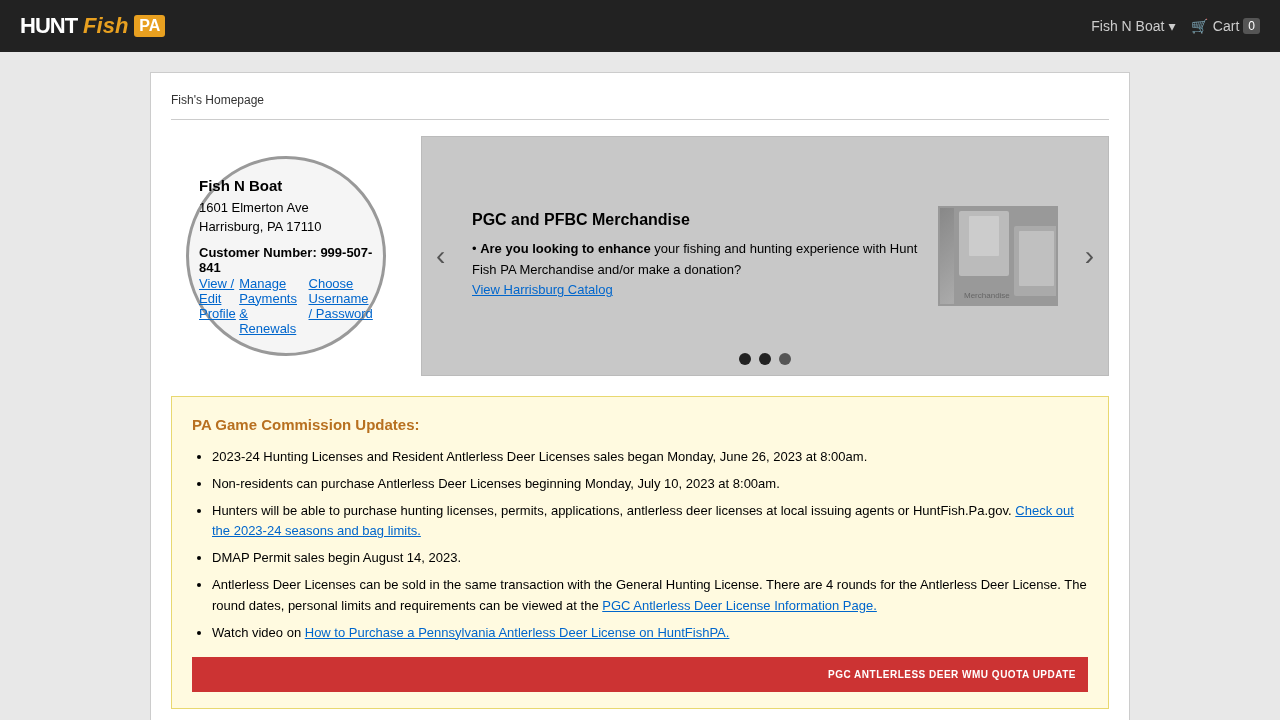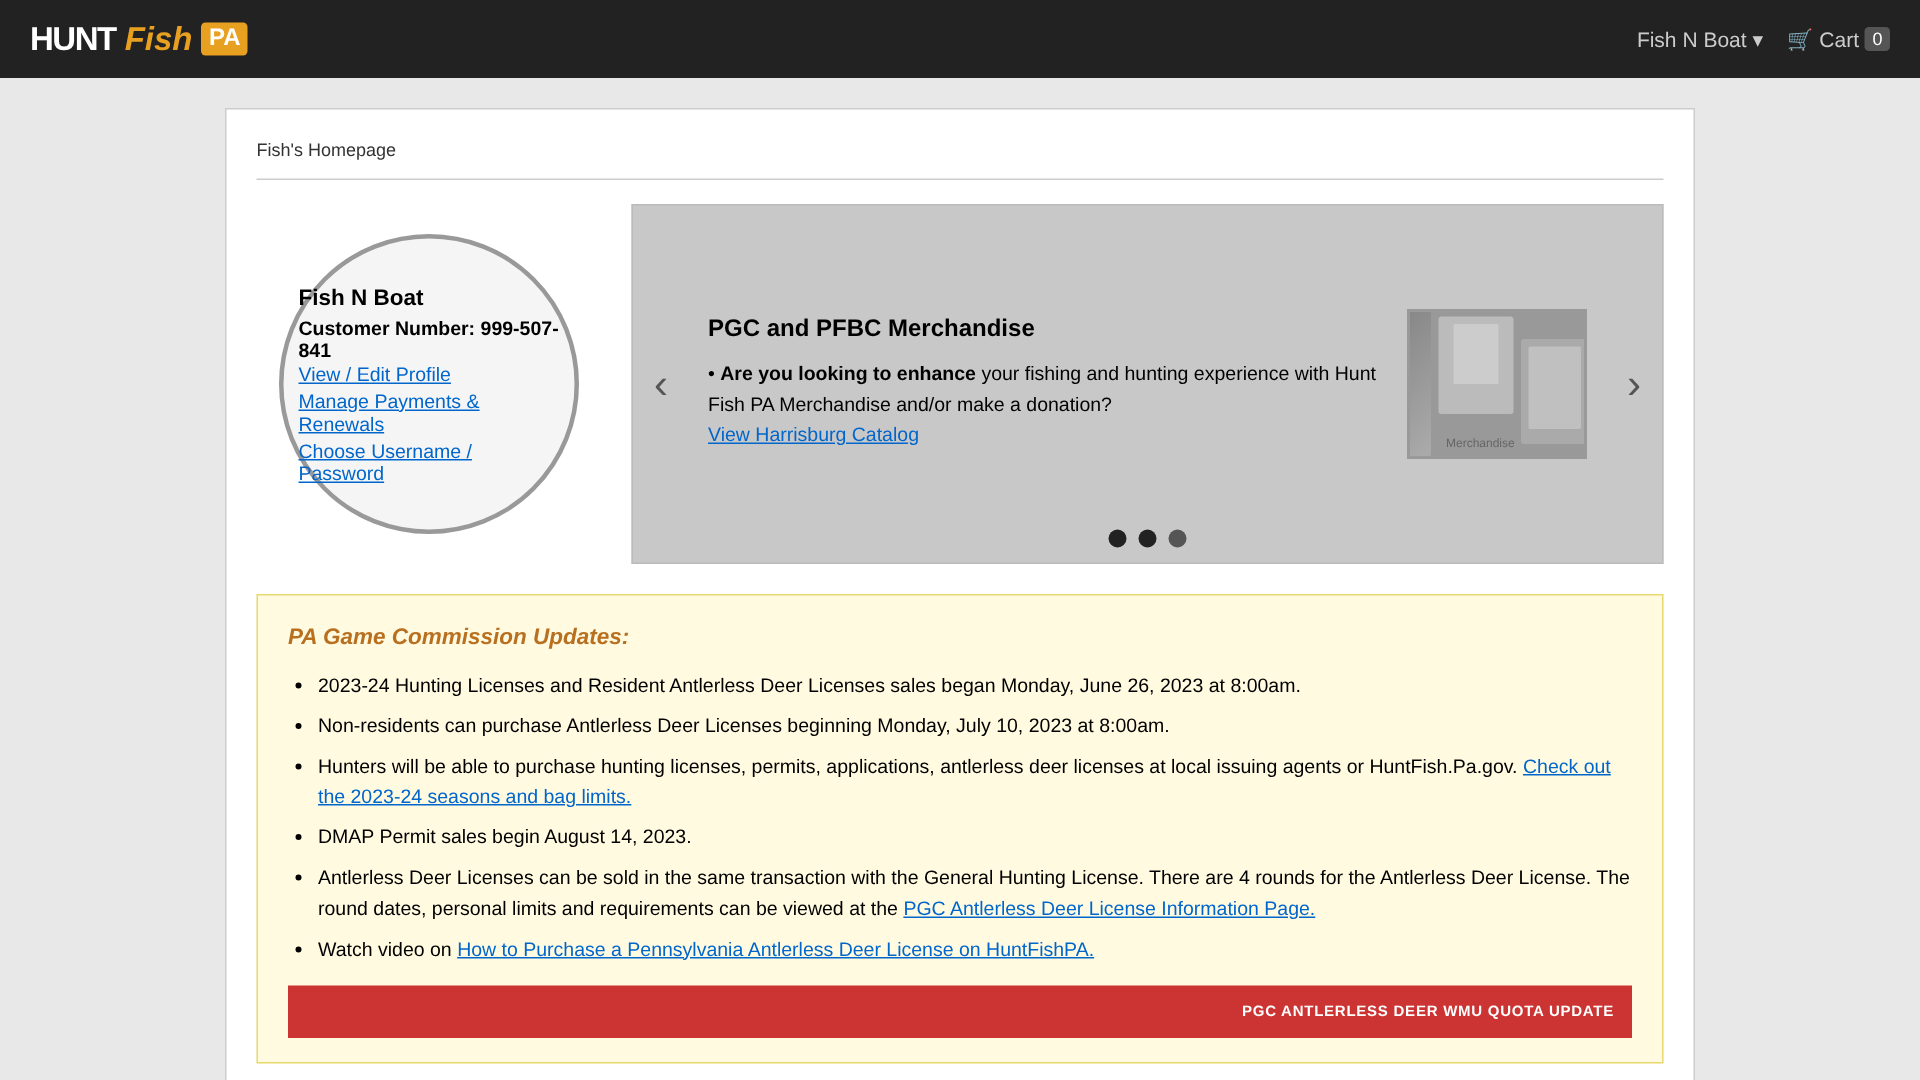--- a/index.html
+++ b/index.html
@@ -138,21 +138,21 @@
       line-height: 1.5;
       margin-bottom: 8px;
     }
     .profile-customer {
       font-size: 13px;
       font-weight: bold;
       margin-bottom: 1px;
     }
     .profile-links {
       display: flex;
-      flex-direction: column;
+      flex-direction: row;
       gap: 3px;
     }
     .profile-link {
       color: #0066cc;
       text-decoration: underline;
       cursor: pointer;
       font-size: 13px;
     }
 
     
@@ -239,21 +239,20 @@
       background: #fffae0;
       border: 1px solid #e8d870;
       padding: 16px 20px;
       margin-bottom: 20px;
       line-height: 1.6;
     }
     .pgc-title {
       color: #b87020;
       font-size: 15px;
       font-weight: bold;
-      font-style: italic;
       margin-bottom: 10px;
     }
     .pgc-list {
       list-style: disc;
       margin-left: 20px;
       font-size: 13px;
     }
     .pgc-list li {
       margin-bottom: 6px;
     }
@@ -303,20 +302,24 @@
   <div class="content-area">
 
     <h1 class="page-title">Fish's Homepage</h1>
 
     <div class="main-layout">
 
       <div class="profile-card-wrapper">
         <div class="profile-circle">
           <div class="profile-info">
             <div class="profile-name">Fish N Boat</div>
+            <div class="profile-address">
+              <span>1601 Elmerton Ave</span><br>
+              <span>Harrisburg, PA 17110</span>
+            </div>
             <div class="profile-customer">
               <span>Customer Number:</span> <span>999-507-841</span>
             </div>
             <div class="profile-links">
               <a class="profile-link">View / Edit Profile</a>
               <a class="profile-link">Manage Payments &amp; Renewals</a>
               <a class="profile-link">Choose Username / Password</a>
             </div>
           </div>
         </div>

